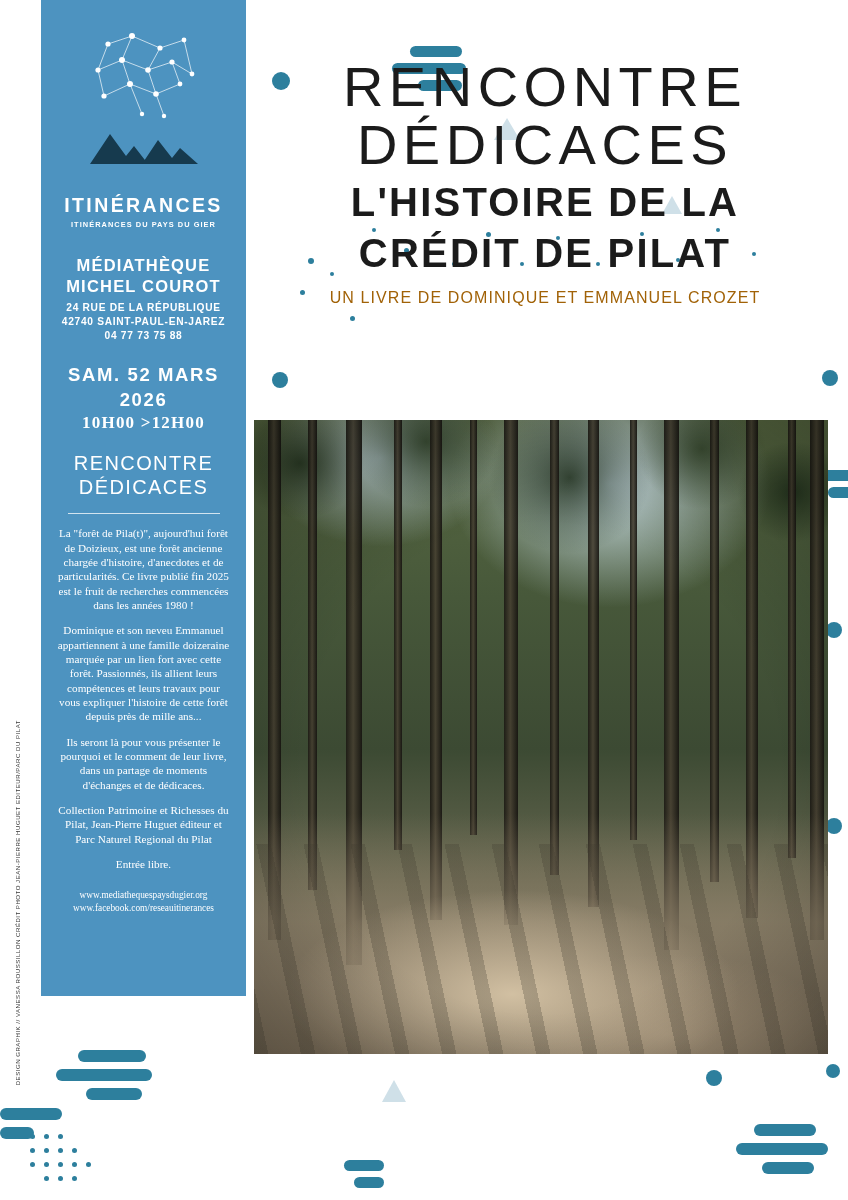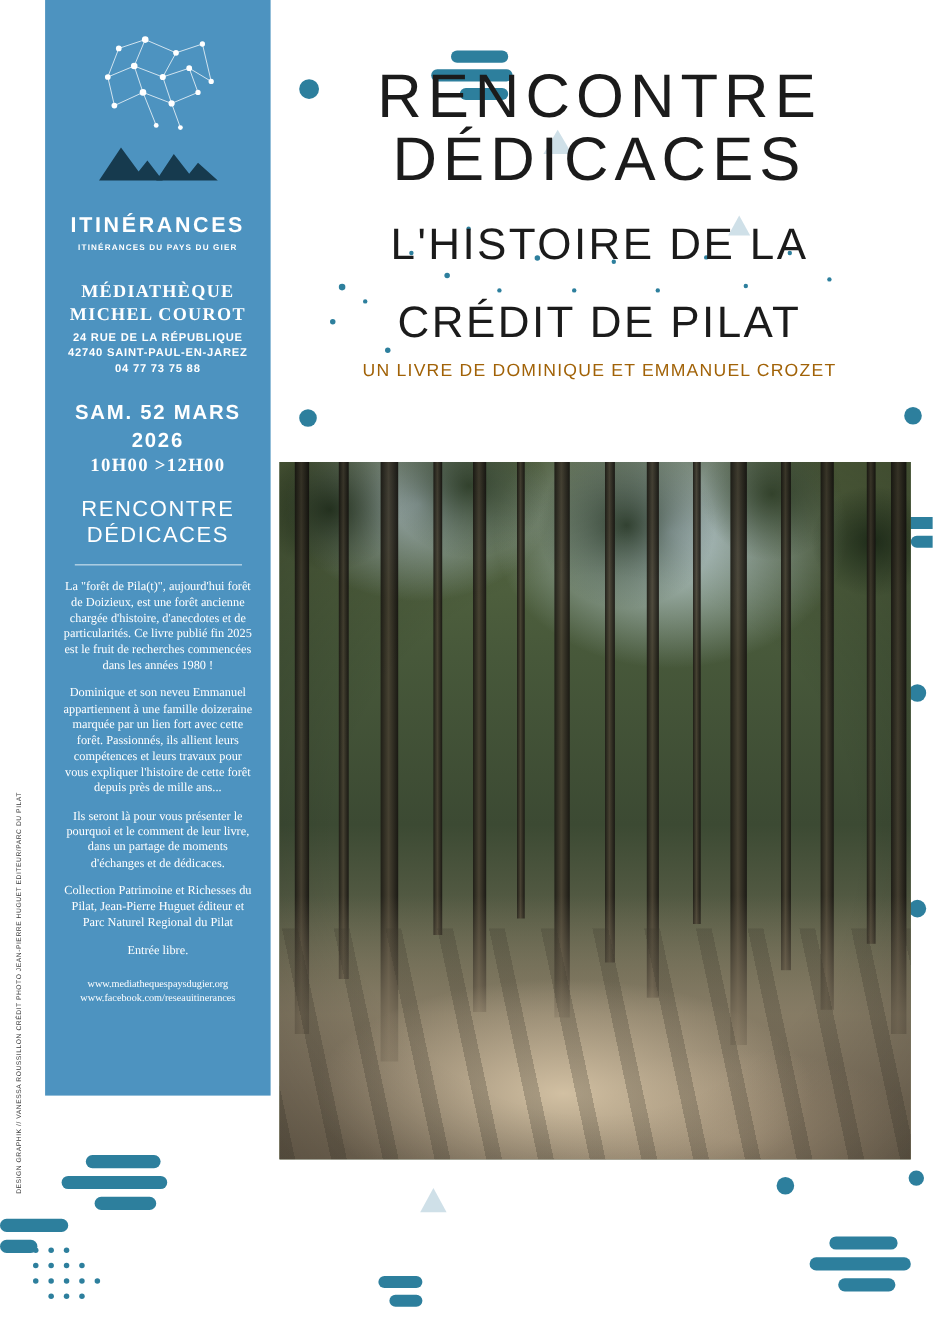--- a/index.html
+++ b/index.html
@@ -59,21 +59,20 @@
     font-weight: bold;
     margin-top: 3px;
   }
 
   .lib-name {
     margin-top: 26px;
     font-size: 16.5px;
     font-weight: bold;
     letter-spacing: 1.2px;
     line-height: 1.25;
-    font-family: Liberation Serif, serif;
   }
   .lib-addr {
     margin-top: 5px;
     font-size: 10.2px;
     letter-spacing: 0.7px;
     line-height: 1.38;
     font-weight: bold;
   }
 
   .date {
@@ -129,23 +128,23 @@
   }
   .h1 {
     font-size: 56px;
     letter-spacing: 5.5px;
     line-height: 0.96;
     font-weight: normal;
     white-space: nowrap;
   }
   .h1.second { margin-top: 4px; }
   .h2 {
-    margin-top: 30px;
+    margin-top: 10px;
     font-size: 40px;
-    font-weight: normal;
+    font-weight: bold;
     letter-spacing: 2.2px;
     line-height: 1.04;
     white-space: nowrap;
   }
   .h3 {
     margin-top: 14px;
     font-size: 16px;
     letter-spacing: 1.1px;
     font-weight: normal;
     color: #a16207;

